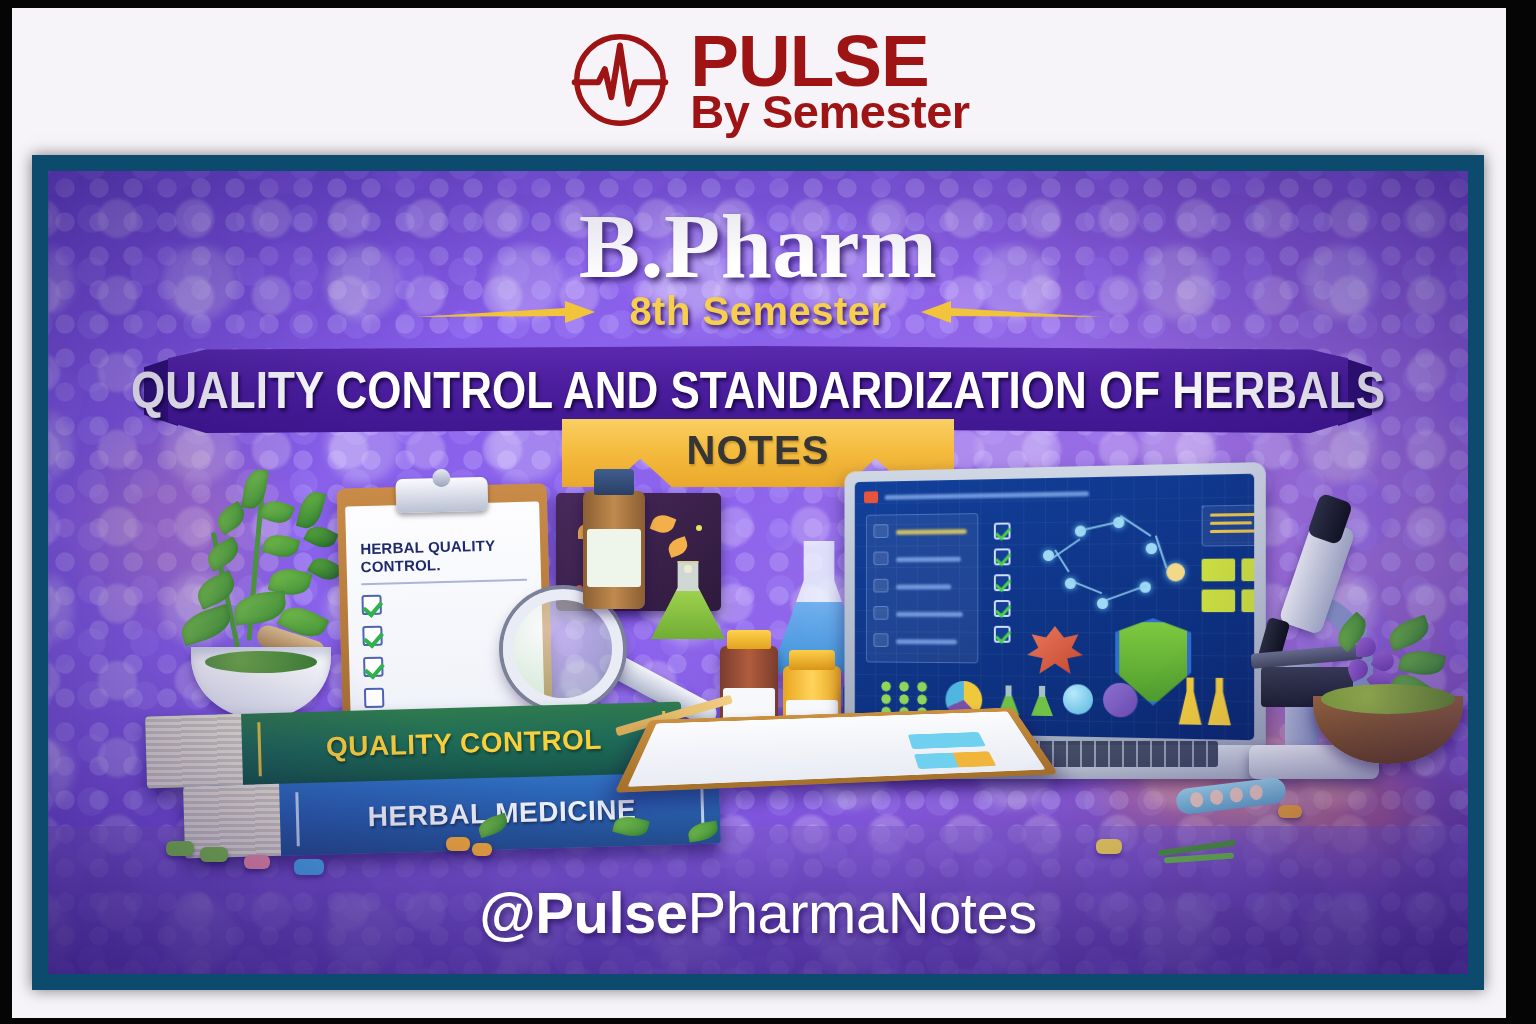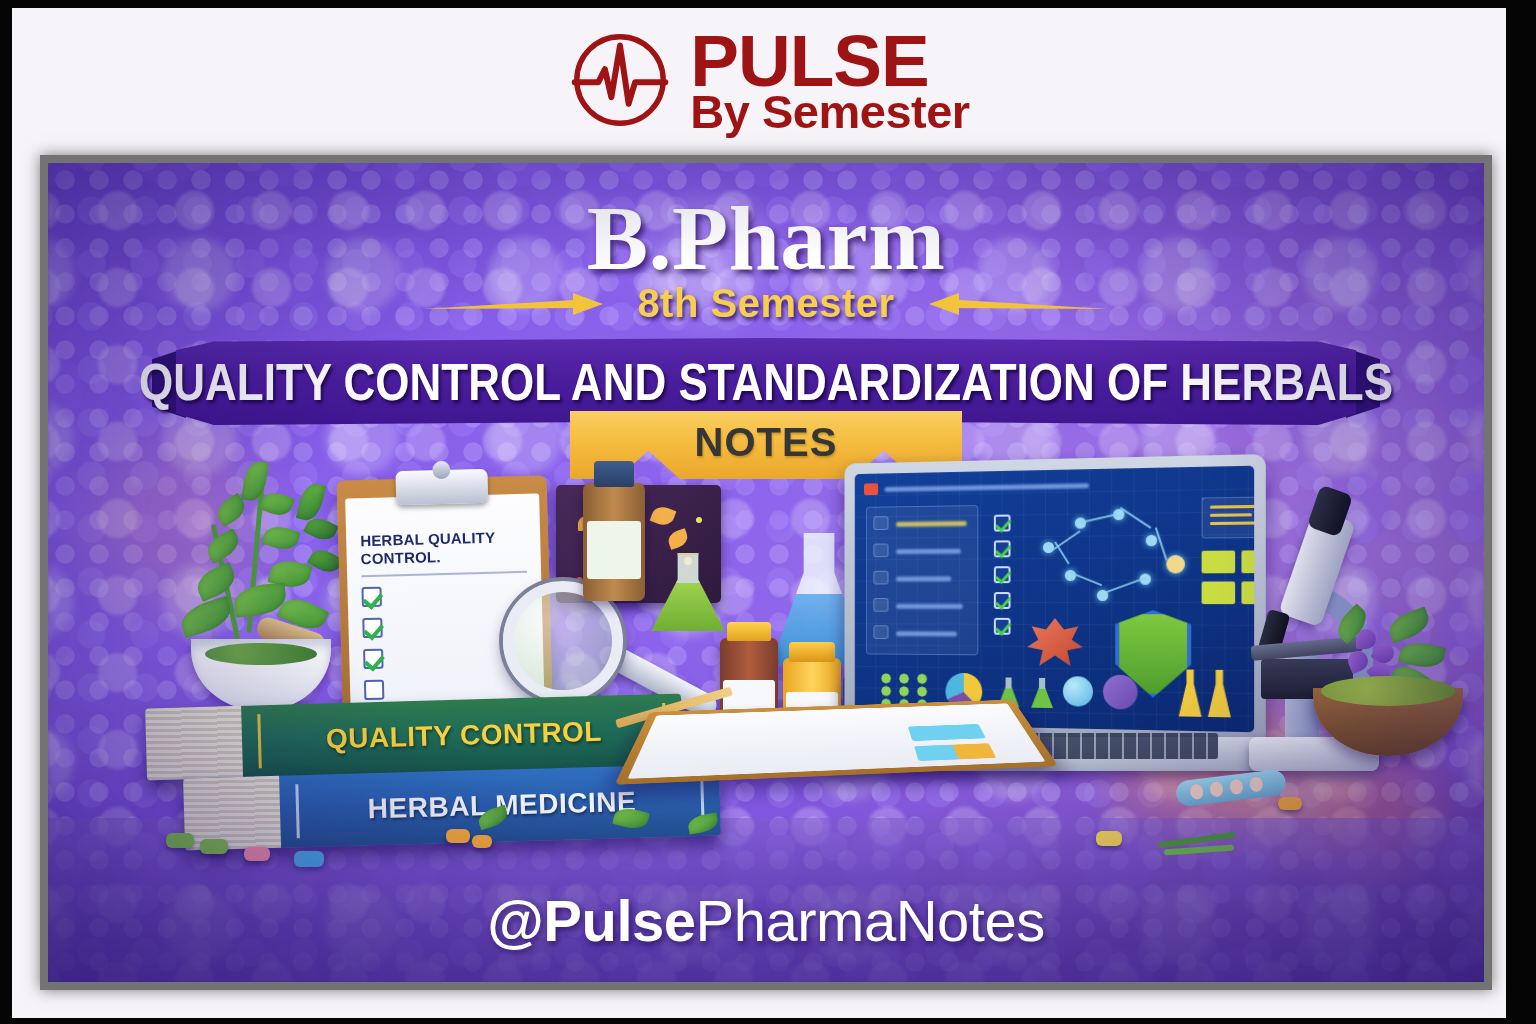--- a/index.html
+++ b/index.html
@@ -11,23 +11,23 @@
 
   
   #stage { position:relative; width:1536px; height:1024px; background:#050505; }
   .white-mat {
     position:absolute; left:12px; top:8px; width:1494px; height:1010px;
     background:#f7f4f9;
   }
 
   
   .poster {
-    position:absolute; left:40px; top:155px; width:1452px; height:835px;
-    background:#737373;
-    padding:8px;
+    position:absolute; left:32px; top:155px; width:1452px; height:835px;
+    background:#0c4a6e;
+    padding:16px;
     box-shadow:0 0 14px rgba(0,0,0,.5);
   }
   .poster-inner{
     position:relative; width:100%; height:100%; overflow:hidden;
     background:
       radial-gradient(circle at 18% 22%, rgba(150,110,245,.55) 0 22%, transparent 60%),
       radial-gradient(circle at 78% 18%, rgba(170,130,250,.45) 0 20%, transparent 58%),
       radial-gradient(circle at 50% 50%, rgba(135,95,230,.35) 0 35%, transparent 72%),
       radial-gradient(circle at 88% 62%, rgba(255,160,110,.22) 0 14%, transparent 48%),
       radial-gradient(circle at 12% 70%, rgba(120,80,215,.45) 0 26%, transparent 62%),

